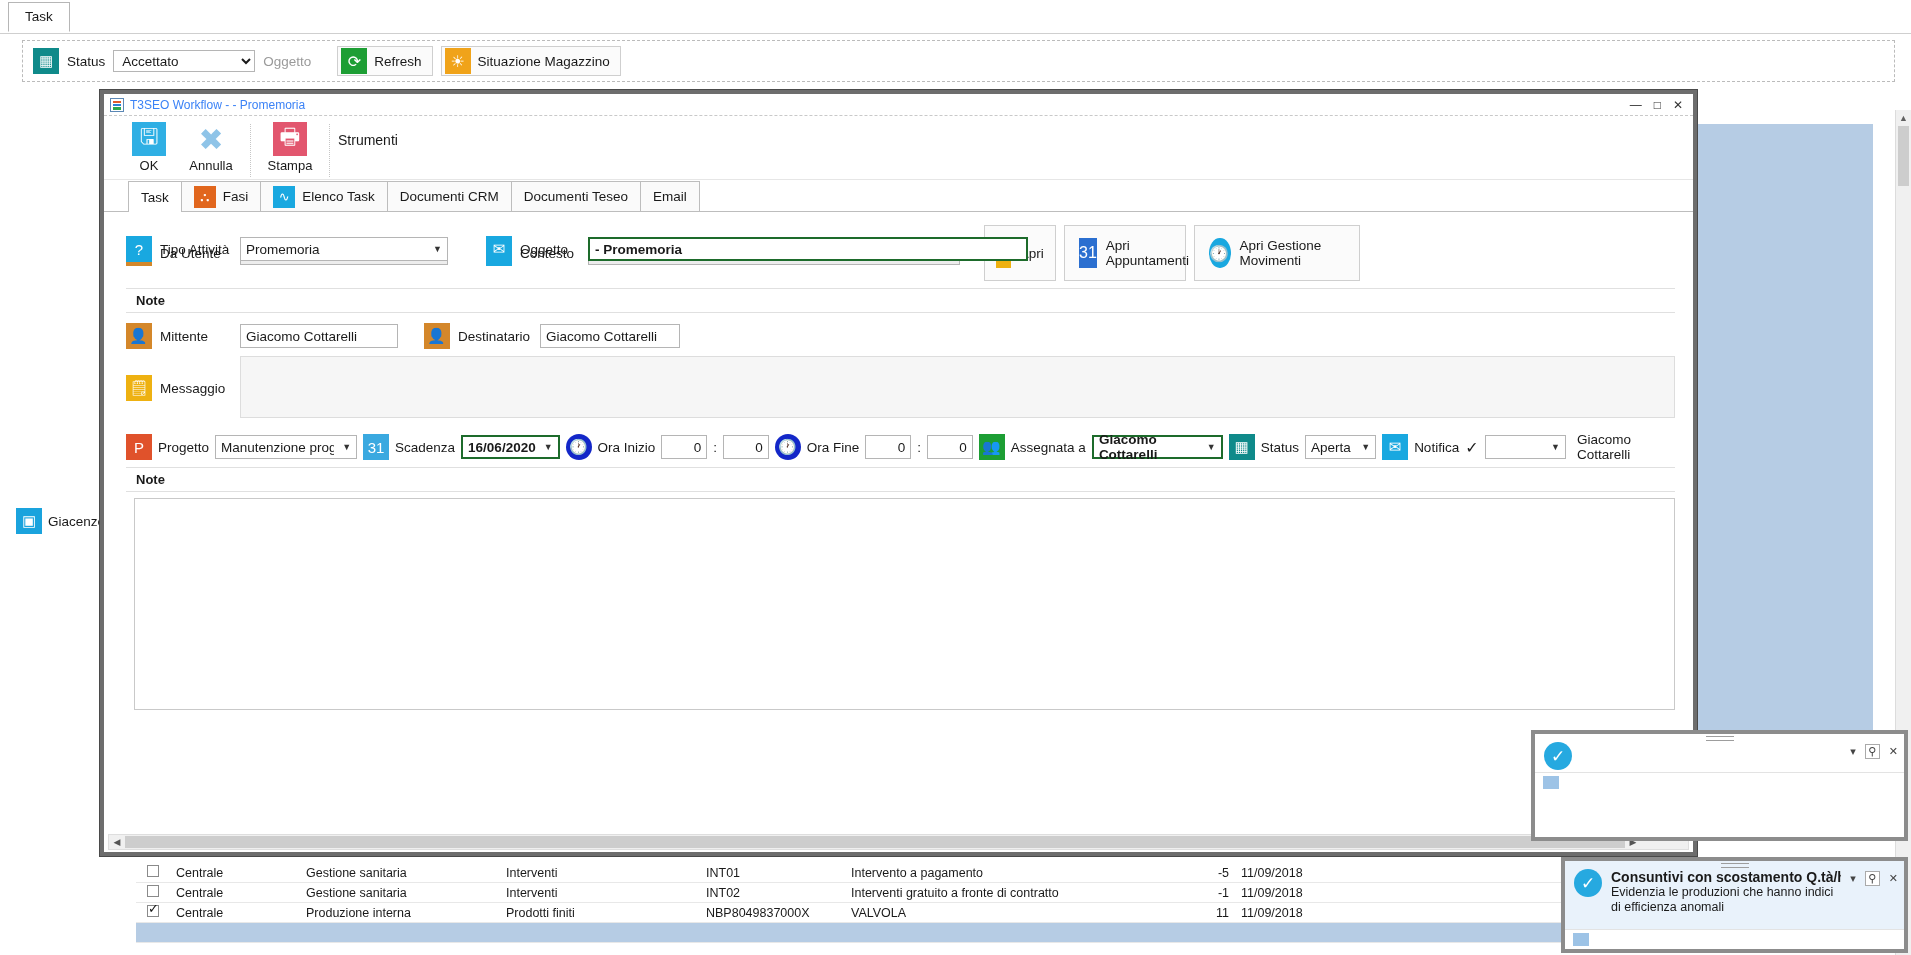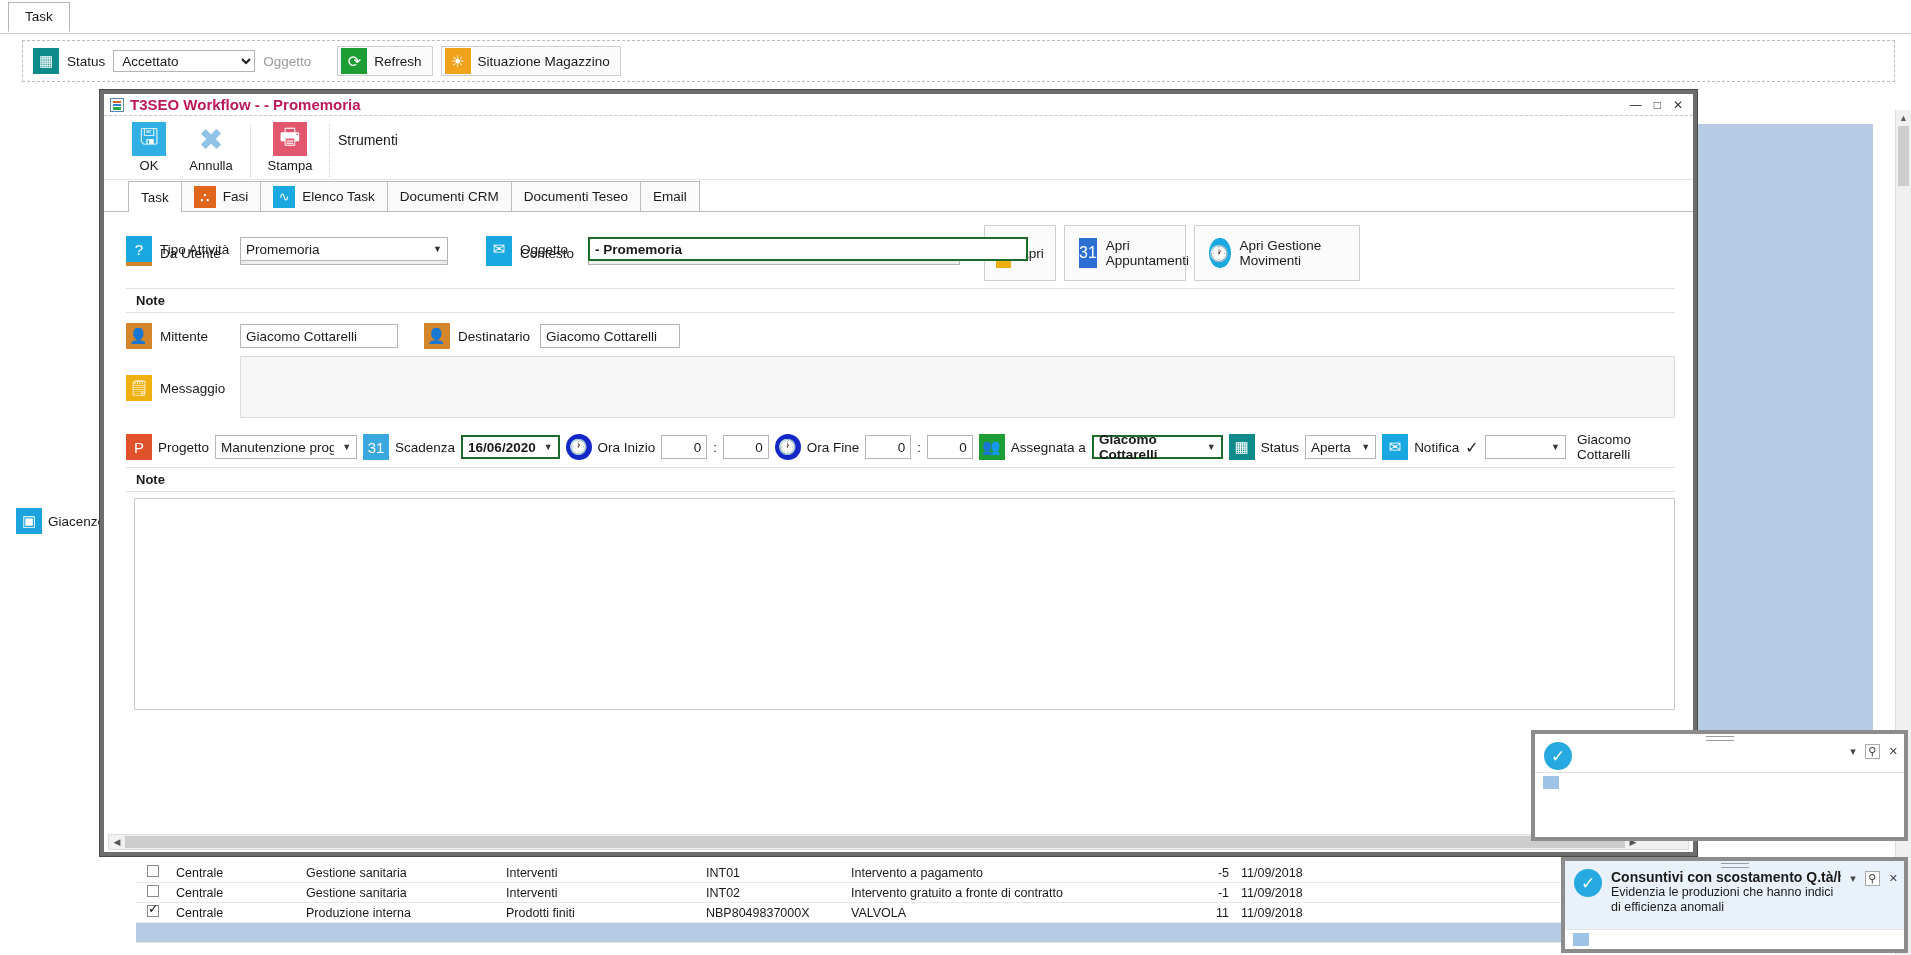--- a/index.html
+++ b/index.html
@@ -71,21 +71,21 @@
 
   
   #dlg {
     position:absolute; left:100px; top:90px; width:1597px; height:766px;
     background:#fff; border:4px solid #6d6d6d; box-shadow:0 0 0 1px #4a4a4a;
   }
   .dlg-title { height:22px; display:flex; align-items:center; padding:0 4px; background:#fff; border-bottom:1px dashed #c9c9c9;}
   .dlg-title .tico { width:14px;height:14px;margin:0 6px 0 2px; border:1px solid #5b87b5; background:#fff; position:relative;}
   .dlg-title .tico:after{content:"";position:absolute;left:2px;top:2px;width:8px;height:9px;background:
      linear-gradient(to bottom,#e25c2b 0 2px,#fff 2px 3px,#2b7fd4 3px 5px,#fff 5px 6px,#2ba84a 6px 8px);}
-  .dlg-title .ttxt { font-size:15px; color:#be185d;font-weight:bold; }
+  .dlg-title .ttxt { font-size:12px; color:#3b82f6; }
   .dlg-title .wbtns { margin-left:auto; display:flex; gap:12px; padding-right:6px; color:#333; font-size:12px;}
 
   .ribbon { height:64px; display:flex; align-items:stretch; padding:6px 10px 0 14px; border-bottom:1px solid #e6e6e6; background:#fff;}
   .ribbon .cmd { width:62px; display:flex; flex-direction:column; align-items:center; justify-content:flex-start; gap:2px; }
   .ribbon .cmd .big { width:34px;height:34px;display:flex;align-items:center;justify-content:center;color:#fff;font-size:22px;}
   .ribbon .cmd .cap { font-size:13px;text-align:right; }
   .ribbon .sep { width:1px; border-left:1px dotted #c6c6c6; margin:2px 8px 2px 8px; }
   .b-save { background:#2fafe4; }
   .b-cancel{ background:transparent; color:#8fc4e8 !important; font-size:30px !important;}
   .b-print{ background:#e2566e; }
@@ -192,21 +192,21 @@
       <span class="c" style="width:330px">Intervento a pagamento</span>
       <span class="c" style="width:60px;text-align:right">-5</span>
       <span class="c" style="width:110px">11/09/2018</span>
     </div>
     <div class="row">
       <span class="c" style="width:34px;text-align:center"><span class="chk"></span></span>
       <span class="c" style="width:130px">Centrale</span>
       <span class="c" style="width:200px">Gestione sanitaria</span>
       <span class="c" style="width:200px">Interventi</span>
       <span class="c" style="width:145px">INT02</span>
-      <span class="c" style="width:330px">Intervento gratuito a fronte di contratto</span>
+      <span class="c" style="width:330px">Interventi gratuito a fronte di contratto</span>
       <span class="c" style="width:60px;text-align:right">-1</span>
       <span class="c" style="width:110px">11/09/2018</span>
     </div>
     <div class="row">
       <span class="c" style="width:34px;text-align:center"><span class="chk on"></span></span>
       <span class="c" style="width:130px">Centrale</span>
       <span class="c" style="width:200px">Produzione interna</span>
       <span class="c" style="width:200px">Prodotti finiti</span>
       <span class="c" style="width:145px">NBP8049837000X</span>
       <span class="c" style="width:330px">VALVOLA</span>

